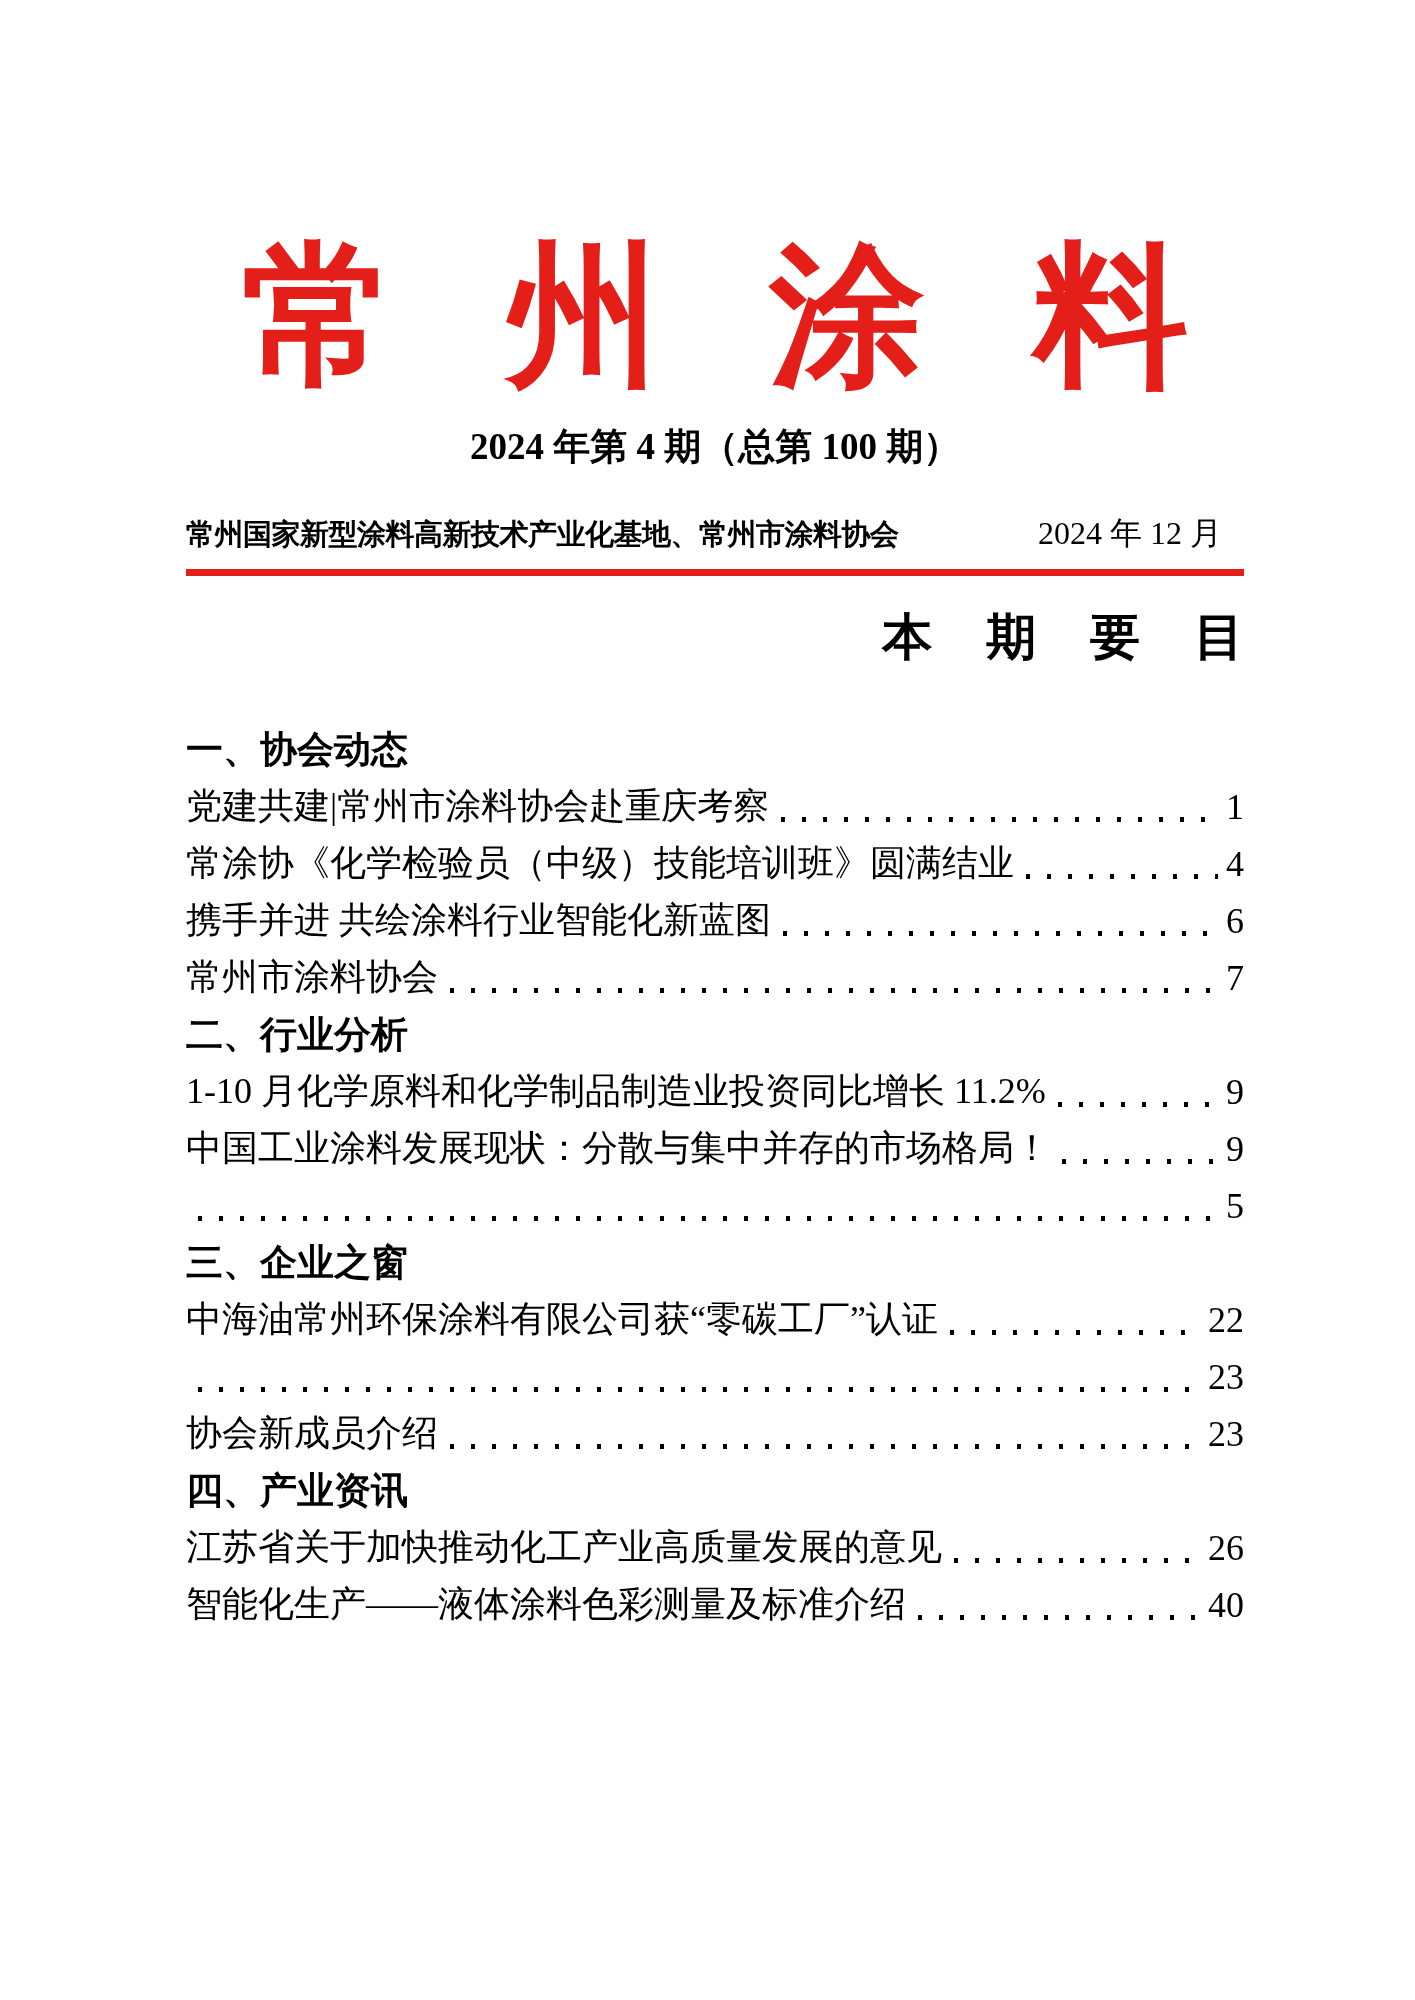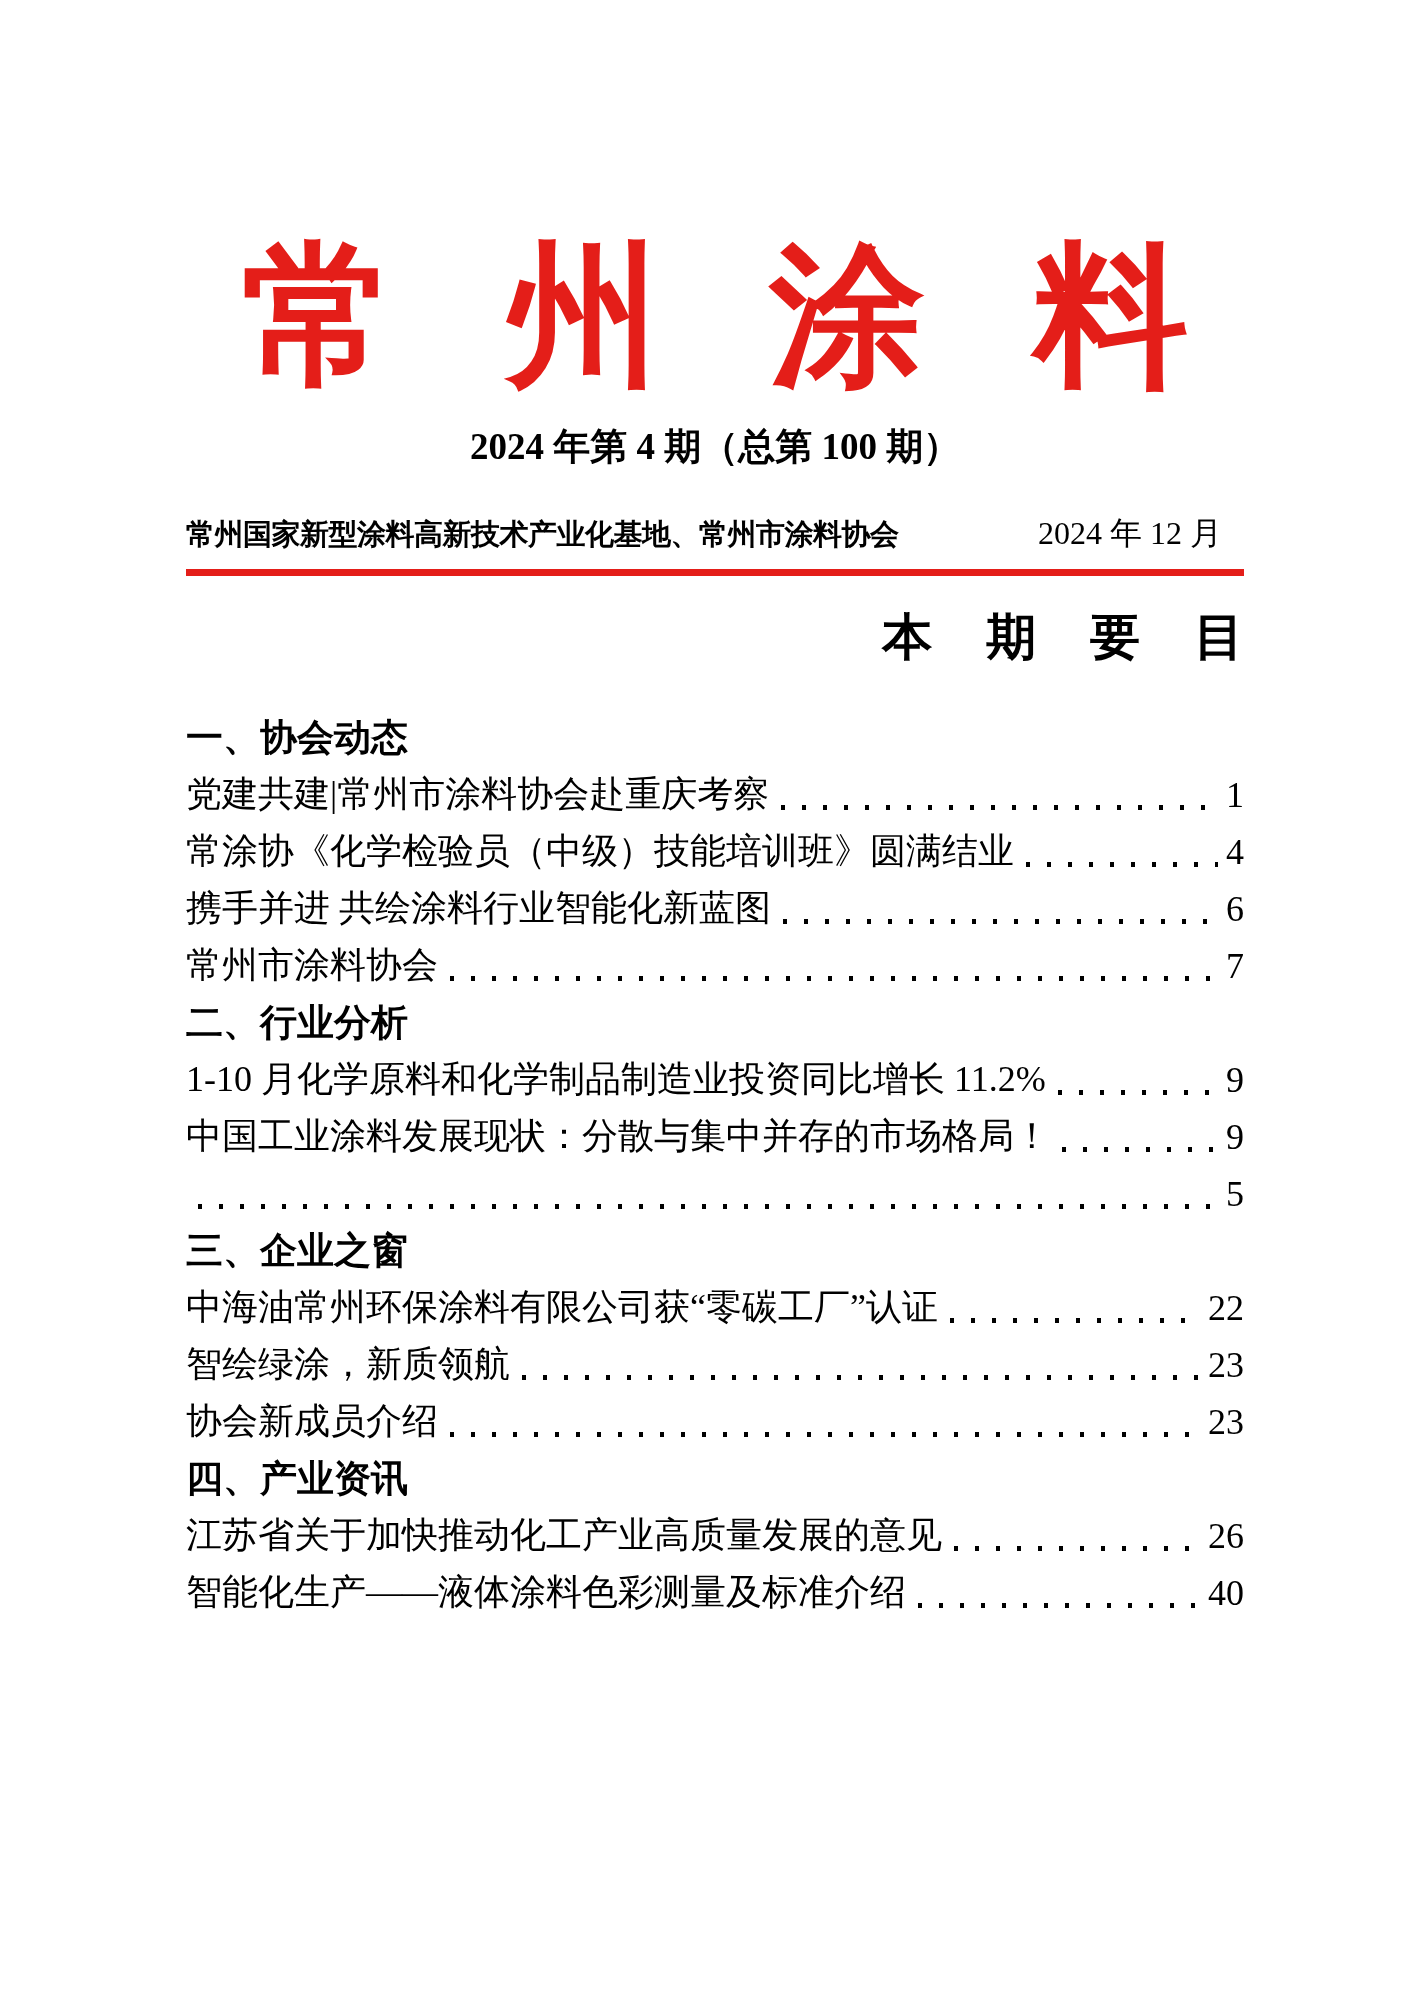--- a/index.html
+++ b/index.html
@@ -70,21 +70,21 @@
   .toc-heading {
     text-align: right;
     font-family: "Liberation Sans", sans-serif;
     font-weight: bold;
     font-size: 50px;
     word-spacing: 40px;
     margin-top: 28px;
     white-space: nowrap;
   }
   .toc {
-    margin-top: 38px;
+    margin-top: 50px;
   }
   .toc-section-heading {
     font-family: "Liberation Sans", sans-serif;
     font-weight: bold;
     font-size: 37px;
     height: 57px;
     display: flex;
     align-items: center;
     white-space: nowrap;
   }
@@ -166,21 +166,20 @@
           <span class="toc-dots"></span>
           <span class="toc-page">5</span>
         </div>
         <div class="toc-section-heading">三、企业之窗</div>
         <div class="toc-row">
           <span class="toc-title">中海油常州环保涂料有限公司获“零碳工厂”认证</span>
           <span class="toc-dots"></span>
           <span class="toc-page">22</span>
         </div>
         <div class="toc-row">
-          <span class="toc-title">智绘绿涂，新质领航</span>
           <span class="toc-dots"></span>
           <span class="toc-page">23</span>
         </div>
         <div class="toc-row">
           <span class="toc-title">协会新成员介绍</span>
           <span class="toc-dots"></span>
           <span class="toc-page">23</span>
         </div>
         <div class="toc-section-heading">四、产业资讯</div>
         <div class="toc-row">

